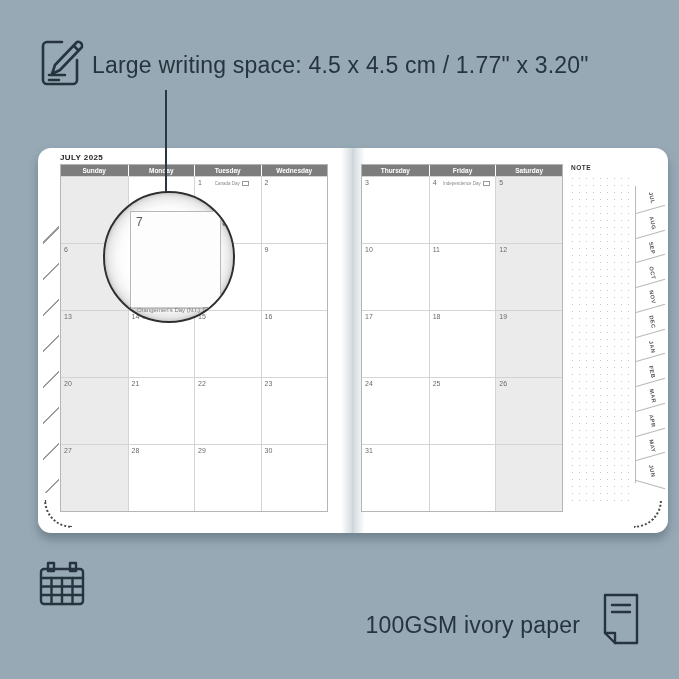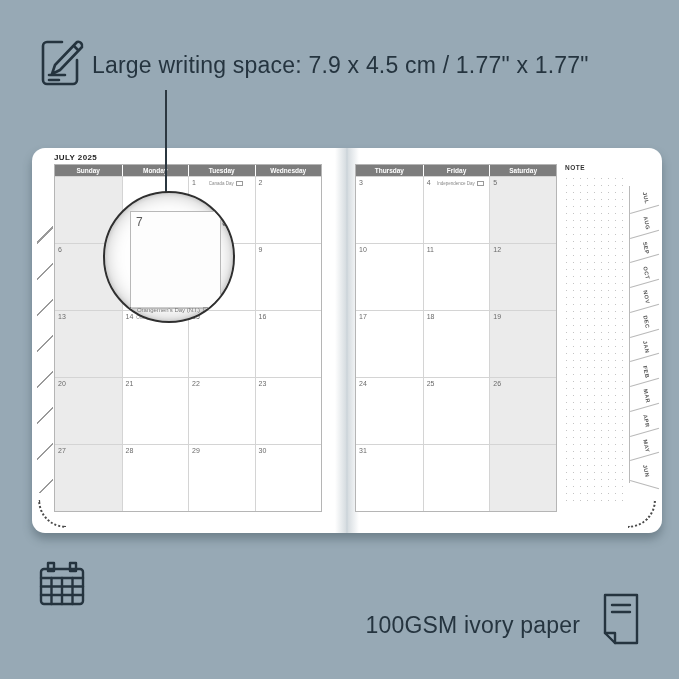--- a/index.html
+++ b/index.html
@@ -7,21 +7,21 @@
           font-family:"Liberation Sans",sans-serif;color:#2b3a45;}
 
   
   .caption{position:absolute;font-size:23px;color:#25343f;letter-spacing:.2px;}
   .icon-svg{position:absolute;stroke:#25343f;fill:none;stroke-width:2.6;stroke-linecap:round;stroke-linejoin:round;}
 
   
   .pointer{position:absolute;left:165px;top:90px;width:2px;height:104px;background:#2b3740;z-index:4;}
 
   
-  .planner{position:absolute;left:32px;top:148px;width:630px;height:385px;background:#ffffff;
+  .planner{position:absolute;left:38px;top:148px;width:630px;height:385px;background:#ffffff;
            border-radius:13px;box-shadow:0 6px 10px rgba(38,54,64,.35);z-index:1;}
   .spine{position:absolute;left:303px;top:0;width:24px;height:100%;
          background:linear-gradient(to right,rgba(255,255,255,0),#d7dde1 45%,#c9d2d8 50%,#d7dde1 55%,rgba(255,255,255,0));}
   .month-title{position:absolute;left:22px;top:5px;font-size:8px;font-weight:bold;color:#1f1f1f;letter-spacing:.4px;}
   .hatch{position:absolute;left:5px;top:60px;width:16px;height:285px;
          background:repeating-linear-gradient(135deg,transparent 0 24px,#9a9a9a 24px 25.5px);}
   .stitch-l{position:absolute;left:6px;bottom:5px;width:26px;height:26px;
             border-left:2px dotted #4a4a4a;border-bottom:2px dotted #4a4a4a;border-bottom-left-radius:100%;}
   .stitch-r{position:absolute;right:6px;bottom:5px;width:26px;height:26px;
             border-right:2px dotted #4a4a4a;border-bottom:2px dotted #4a4a4a;border-bottom-right-radius:100%;}
@@ -76,21 +76,21 @@
 <body>
 
 <div class="canvas">
 
   <svg class="icon-svg" style="left:38px;top:36px;" width="50" height="52" viewBox="0 0 50 52">
     <path d="M39 24 V44 a4 4 0 0 1 -4 4 H9 a4 4 0 0 1 -4 -4 V10 a4 4 0 0 1 4 -4 H24"></path>
     <path d="M14 38 L17 29 L39 6 a4 4 0 0 1 5 5 L22 34 Z"></path>
     <path d="M36 10 L40 14"></path>
     <path d="M11 39 H27 M11 44 H21"></path>
   </svg>
-  <div class="caption" style="left:92px;top:52px;">Large writing space: 7.9 x 4.5 cm / 1.77" x 1.77"</div>
+  <div class="caption" style="left:92px;top:52px;">Large writing space: 4.5 x 4.5 cm / 1.77" x 3.20"</div>
 
   <div class="pointer"></div>
 
   <div class="planner">
     <div class="spine"></div>
     <div class="hatch"></div>
     <div class="stitch-l"></div>
     <div class="stitch-r"></div>
 
     <div class="month-title">JULY 2025</div>

